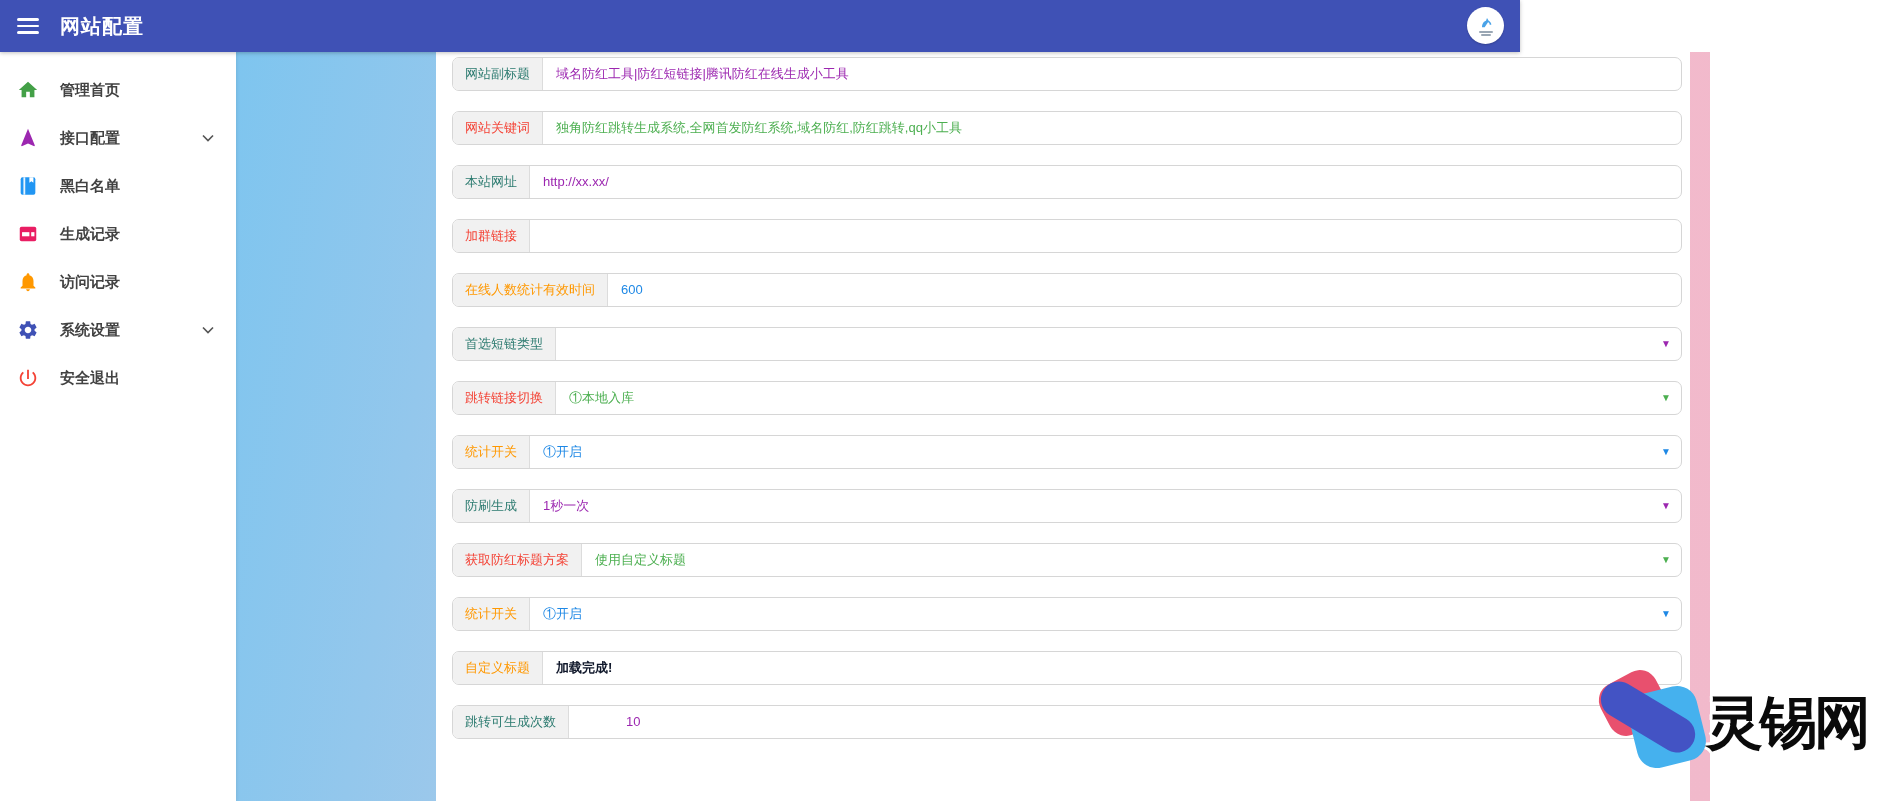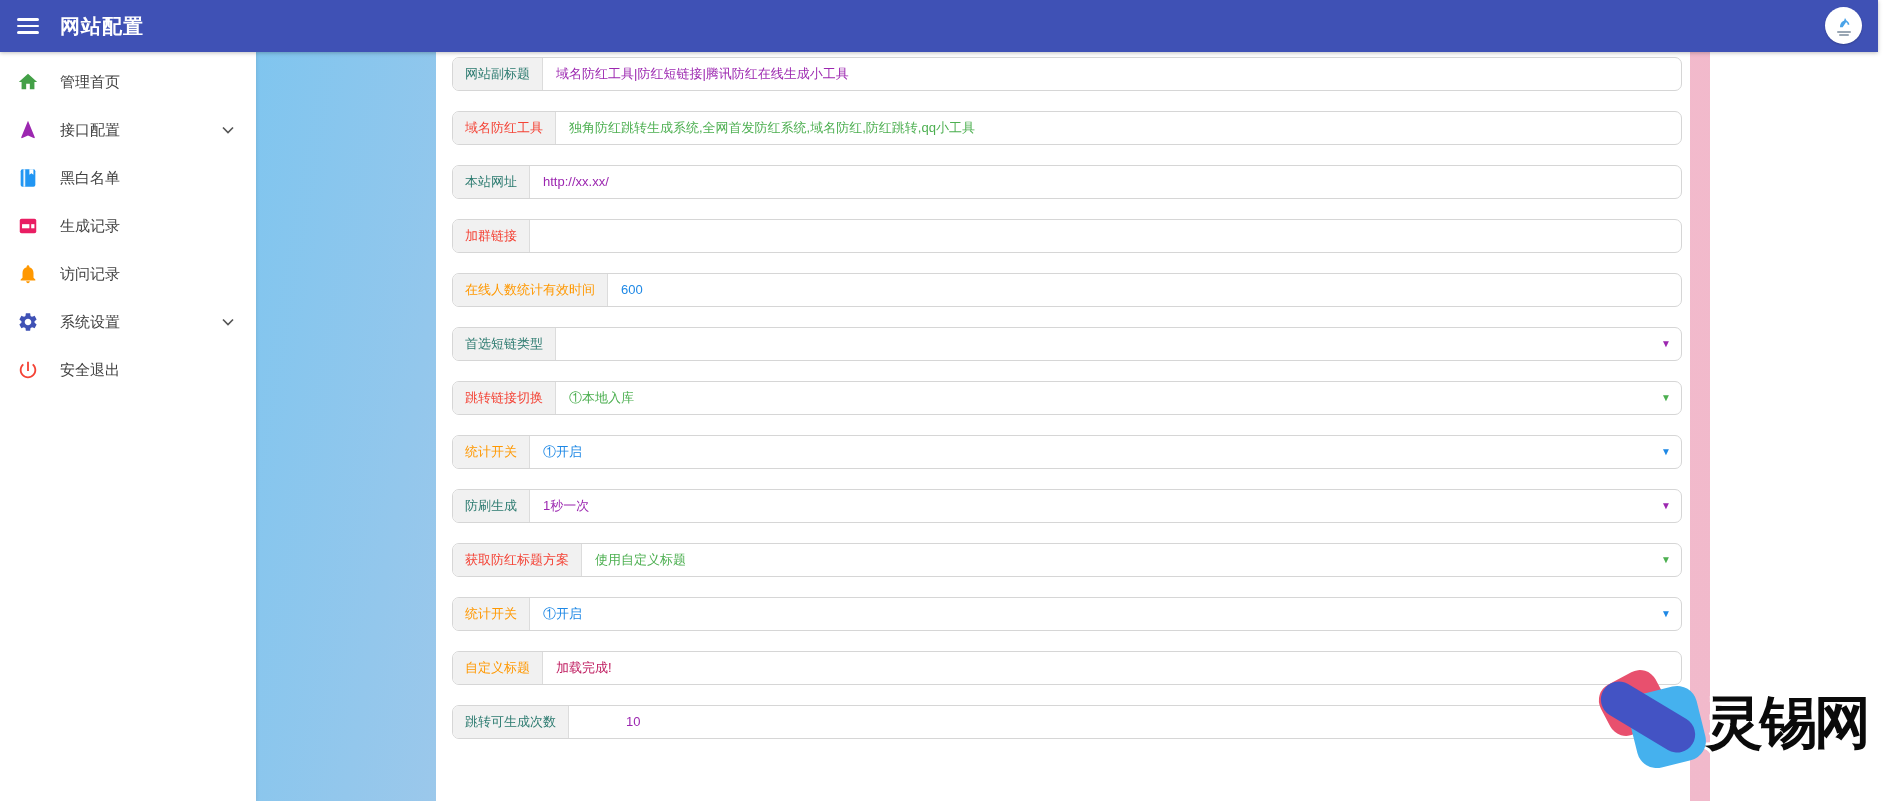--- a/index.html
+++ b/index.html
@@ -1,35 +1,35 @@
 <!DOCTYPE html>
 <html><head>
 <meta charset="utf-8">
 <style>
   * { margin:0; padding:0; box-sizing:border-box; }
   html,body { width:1898px; height:801px; overflow:hidden;
     font-family:"Liberation Sans","DejaVu Sans",sans-serif; background:#fff; }
 
   
-  .topbar { position:absolute; left:0; top:0; width:1878px; height:52px;
+  .topbar { position:absolute; left:0; top:0; width:1520px; height:52px;
     background:#3f51b5; display:flex; align-items:center; z-index:30;
     box-shadow:0 1px 4px rgba(0,0,0,.25); }
   .hamburger { width:40px; height:40px; margin-left:8px; display:flex; flex-direction:column;
     justify-content:center; align-items:center; gap:4px; cursor:pointer; }
   .hamburger span { display:block; width:22px; height:2.6px; background:#fff; border-radius:2px; }
   .topbar-title { color:#fff; font-size:20px; font-weight:bold; margin-left:12px; letter-spacing:1px; }
   .avatar { position:absolute; right:16px; top:7px; width:37px; height:37px; border-radius:50%;
     background:#fff; display:flex; flex-direction:column; align-items:center; justify-content:center;
     cursor:pointer; box-shadow:0 1px 2px rgba(0,0,0,.2); }
   .avatar .mini-line { width:14px; height:2px; background:#9aa7b4; margin-top:1.5px; border-radius:1px; }
   .avatar .mini-line.l2 { width:10px; height:1.5px; }
 
   
-  .sidebar { position:absolute; left:0; top:52px; width:256px; height:749px; background:#fff;
-    z-index:20; box-shadow:1px 0 3px rgba(0,0,0,.08); padding-top:6px; }
+  .sidebar { position:absolute; left:0; top:52px; width:236px; height:749px; background:#fff;
+    z-index:20; box-shadow:1px 0 3px rgba(0,0,0,.08); padding-top:14px;font-weight:bold; }
   .side-item { height:48px; display:flex; align-items:center; padding:0 18px 0 16px; cursor:pointer; }
   .side-icon-slot { width:24px; height:24px; flex:0 0 24px; display:flex; align-items:center; justify-content:center; }
   .side-label { font-size:15px; color:#424242; margin-left:20px; flex:1; }
   .side-chevron { width:20px; height:20px; }
 
   
   .content { position:absolute; left:236px; top:52px; width:1474px; height:749px;
     background:linear-gradient(100deg,#7ec5ef 0%,#a8c9e9 30%,#e0b9d4 60%,#f3bacc 82%,#f1b9cb 100%); }
   .card { position:absolute; left:200px; top:0; width:1254px; height:760px; background:#fff;
     padding:5px 8px 0 16px; }
@@ -159,21 +159,21 @@
 <div class="content">
   <div class="card">
     <div id="form-rows">
   <div class="form-row">
     <span class="field-label" style="color: rgb(43, 122, 111);">网站副标题</span>
     <input class="field-value" spellcheck="false" value="域名防红工具|防红短链接|腾讯防红在线生成小工具" style="color: rgb(156, 39, 176);">
 
   </div>
 
   <div class="form-row">
-    <span class="field-label" style="color: rgb(244, 67, 54);">域名防红工具</span>
+    <span class="field-label" style="color: rgb(244, 67, 54);">网站关键词</span>
     <input class="field-value" spellcheck="false" value="独角防红跳转生成系统,全网首发防红系统,域名防红,防红跳转,qq小工具" style="color: rgb(76, 175, 80);">
 
   </div>
 
 
   <div class="form-row">
     <span class="field-label" style="color: rgb(43, 122, 111);">本站网址</span>
     <input class="field-value" spellcheck="false" value="http://xx.xx/" style="color: rgb(156, 39, 176);">
 
   </div>
@@ -220,21 +220,21 @@
   </div>
 
   <div class="form-row">
     <span class="field-label" style="color: rgb(255, 152, 0);">统计开关</span>
     <input class="field-value" spellcheck="false" readonly="" value="①开启" style="color: rgb(30, 136, 229); cursor: pointer;">
     <span class="dropdown-arrow" style="display: block; color: rgb(30, 136, 229);">▼</span>
   </div>
 
   <div class="form-row">
     <span class="field-label" style="color: rgb(255, 152, 0);">自定义标题</span>
-    <input class="field-value" spellcheck="false" value="加载完成!" style="color: #be185d;">
+    <input class="field-value" spellcheck="false" value="加载完成!" style="color: #0f172a; font-weight: bold;">
 
   </div>
 
   <div class="form-row">
     <span class="field-label" style="color: rgb(43, 122, 111);">跳转可生成次数</span>
     <input class="field-value" spellcheck="false" value="10" style="color: rgb(156, 39, 176); margin-left: 44px;">
 
   </div>
 </div>
   </div>

